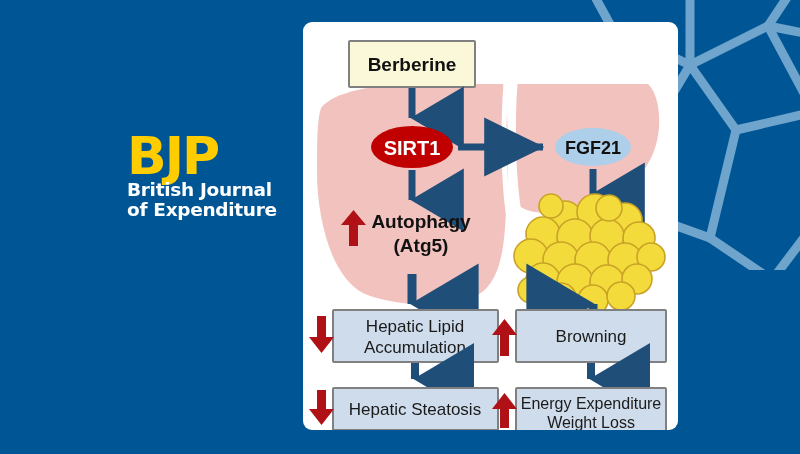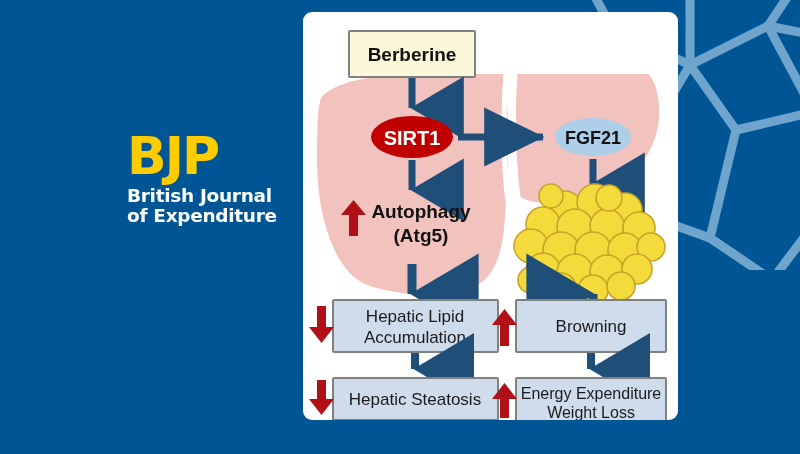--- a/index.html
+++ b/index.html
@@ -41,29 +41,28 @@
     letter-spacing: -2px;
     color: #FFCC00;
     margin: 0;
   }
   #logo-sub {
     font-family: "DejaVu Sans", sans-serif;
     font-weight: bold;
     font-size: 18.5px;
     line-height: 1.12;
     color: #ffffff;
-    margin-top: 6px;
     letter-spacing: -0.3px;
   }
 
   
   #card {
     position: absolute;
     left: 303px;
-    top: 12px;
+    top: 22px;
     width: 375px;
     height: 408px;
     background: #ffffff;
     border-radius: 9px;
   }
   #figure-svg {
     position: absolute;
     left: 0;
     top: 0;
     width: 375px;

